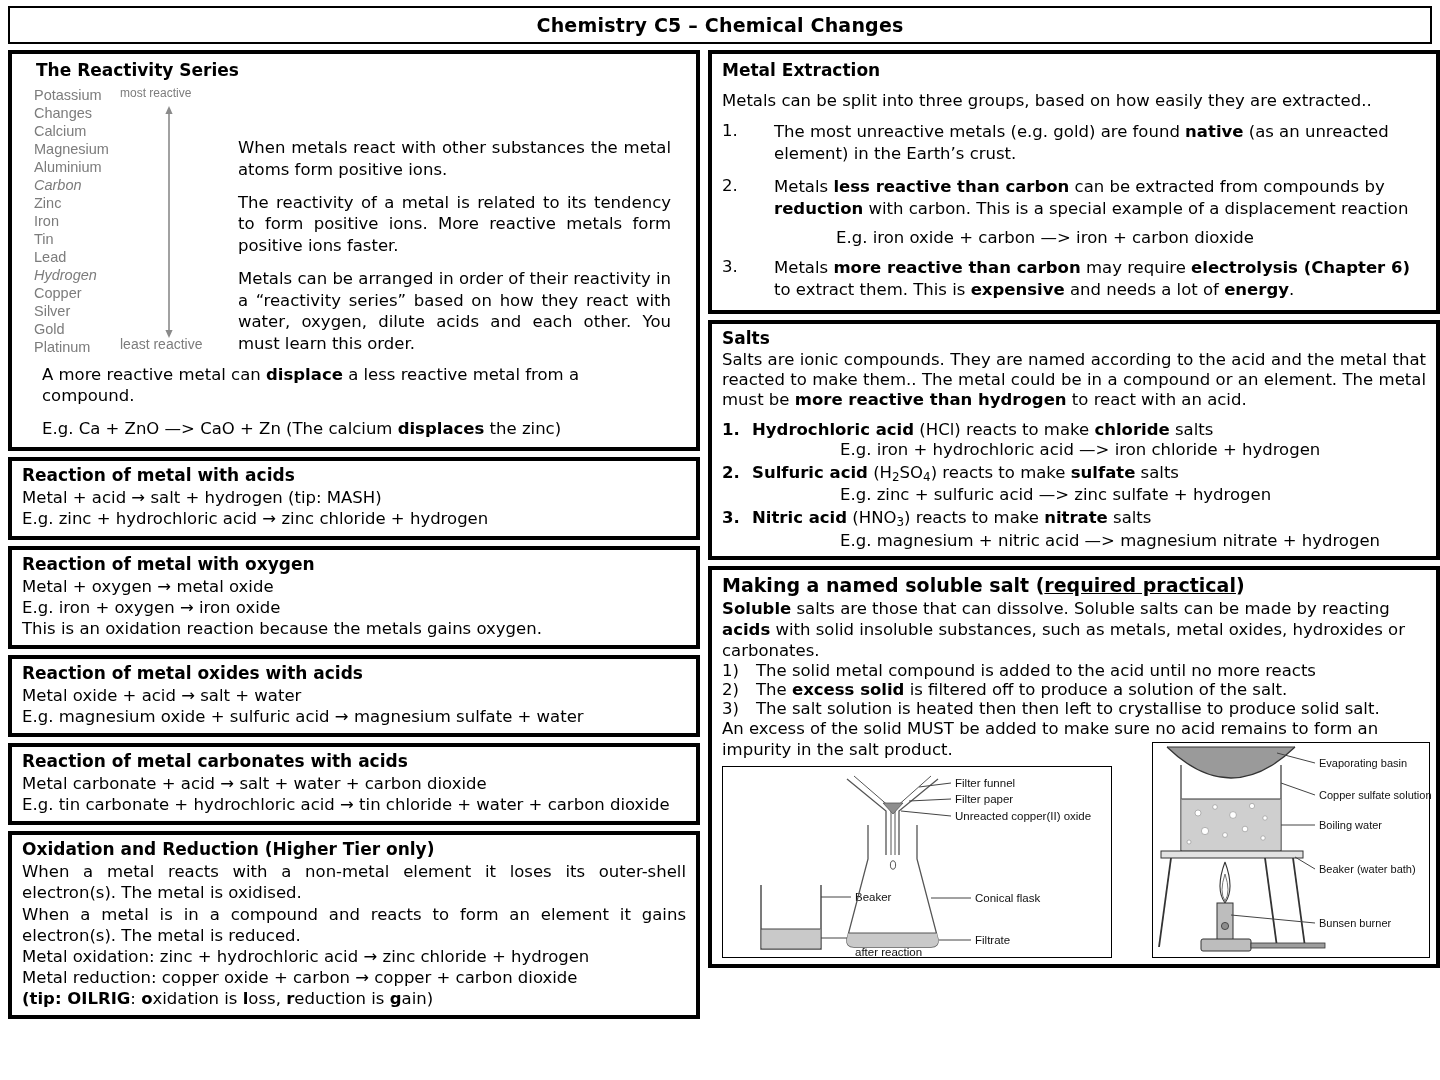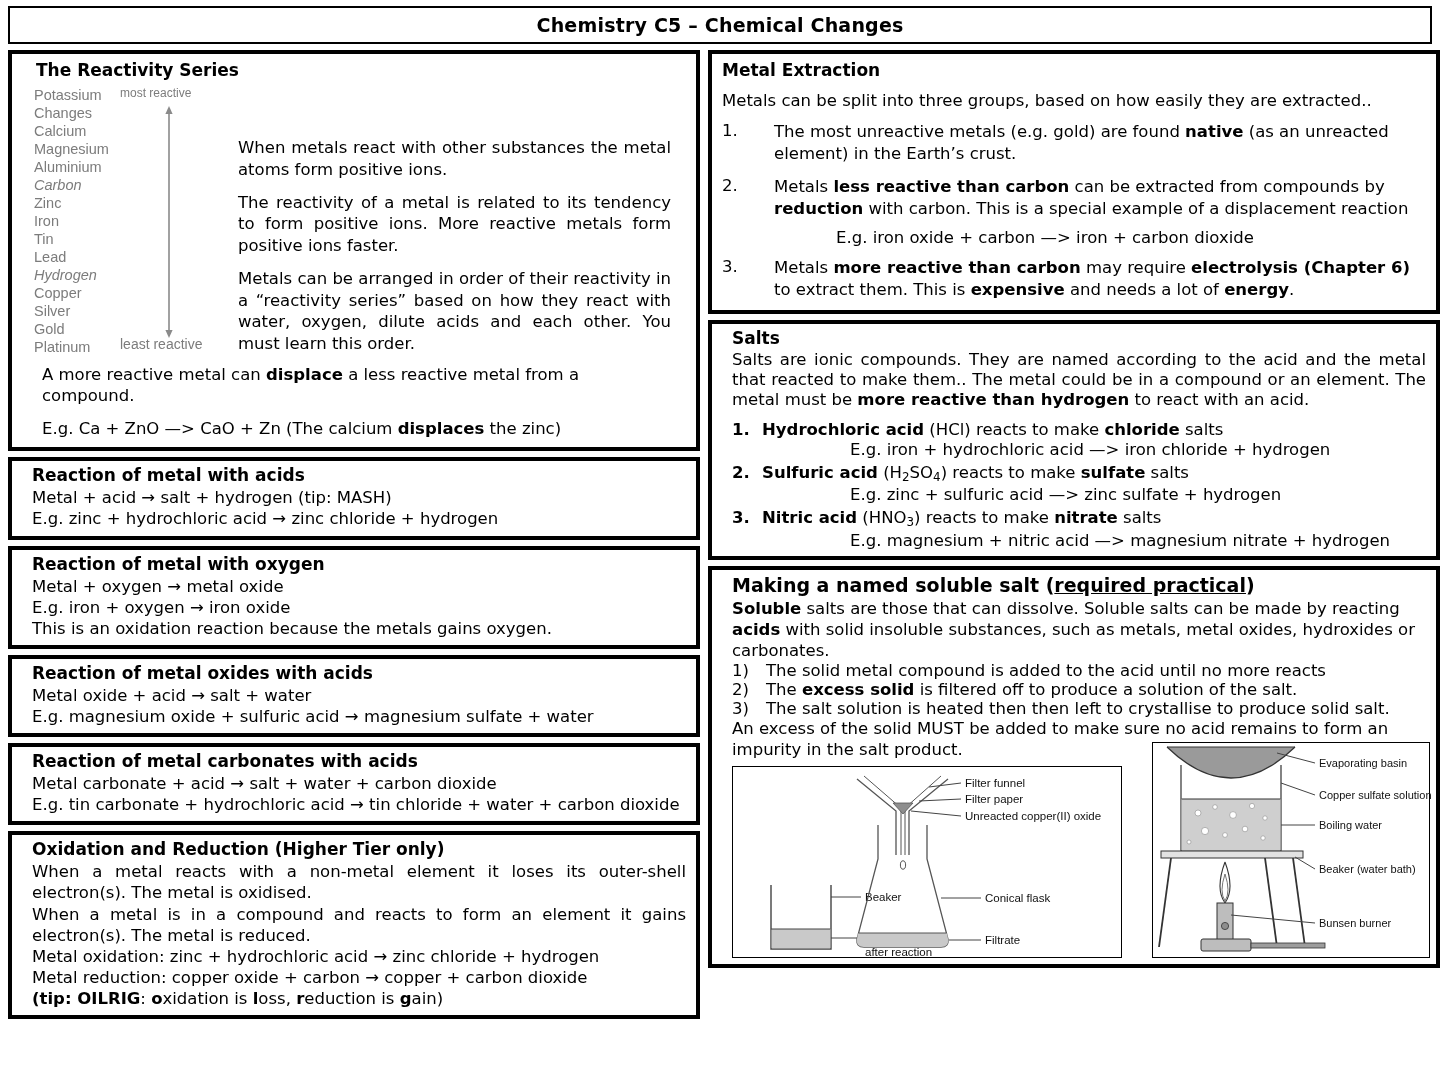--- a/index.html
+++ b/index.html
@@ -33,21 +33,21 @@
   .columns { display: flex; gap: 8px; align-items: flex-start; }
   .col-left  { width: 692px; flex: 0 0 692px; }
   .col-right { width: 732px; flex: 0 0 732px; }
 
   .box {
     border: 4px solid #000;
     background: #fff;
     margin-bottom: 6px;
     padding: 6px 25px 8px 10px;
   }
-  .box.tight { padding: 4px 10px 6px 20px; }
+  .box.tight { padding: 4px 10px 6px 10px; }
 
   h2.box-title {
     margin: 0 0 2px 0;
     font-size: 17px;
     font-weight: bold;
   }
   h2.box-title.indent { margin-left: 14px; margin-bottom: 6px; }
   h2.box-title.big { font-size: 19px; }
 
   p { margin: 0; font-size: 16.5px; line-height: 1.28; }

